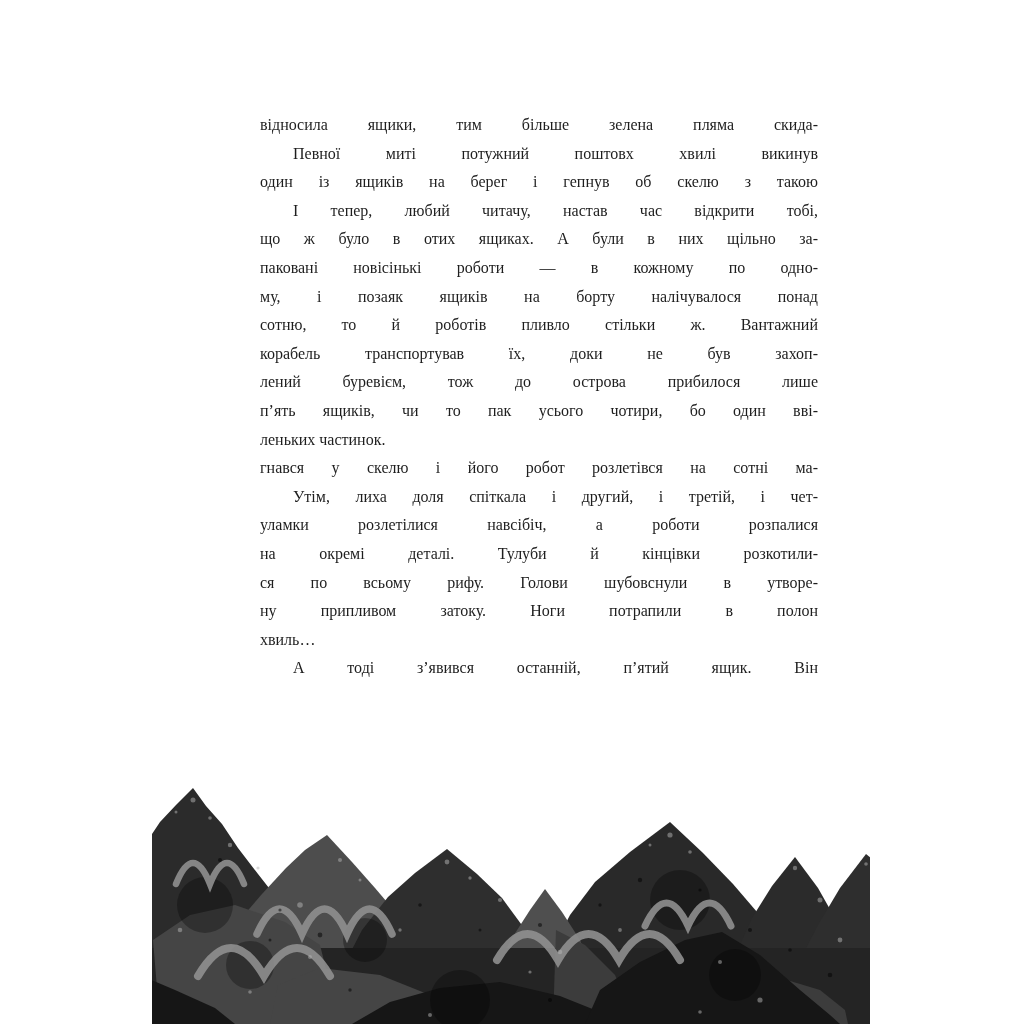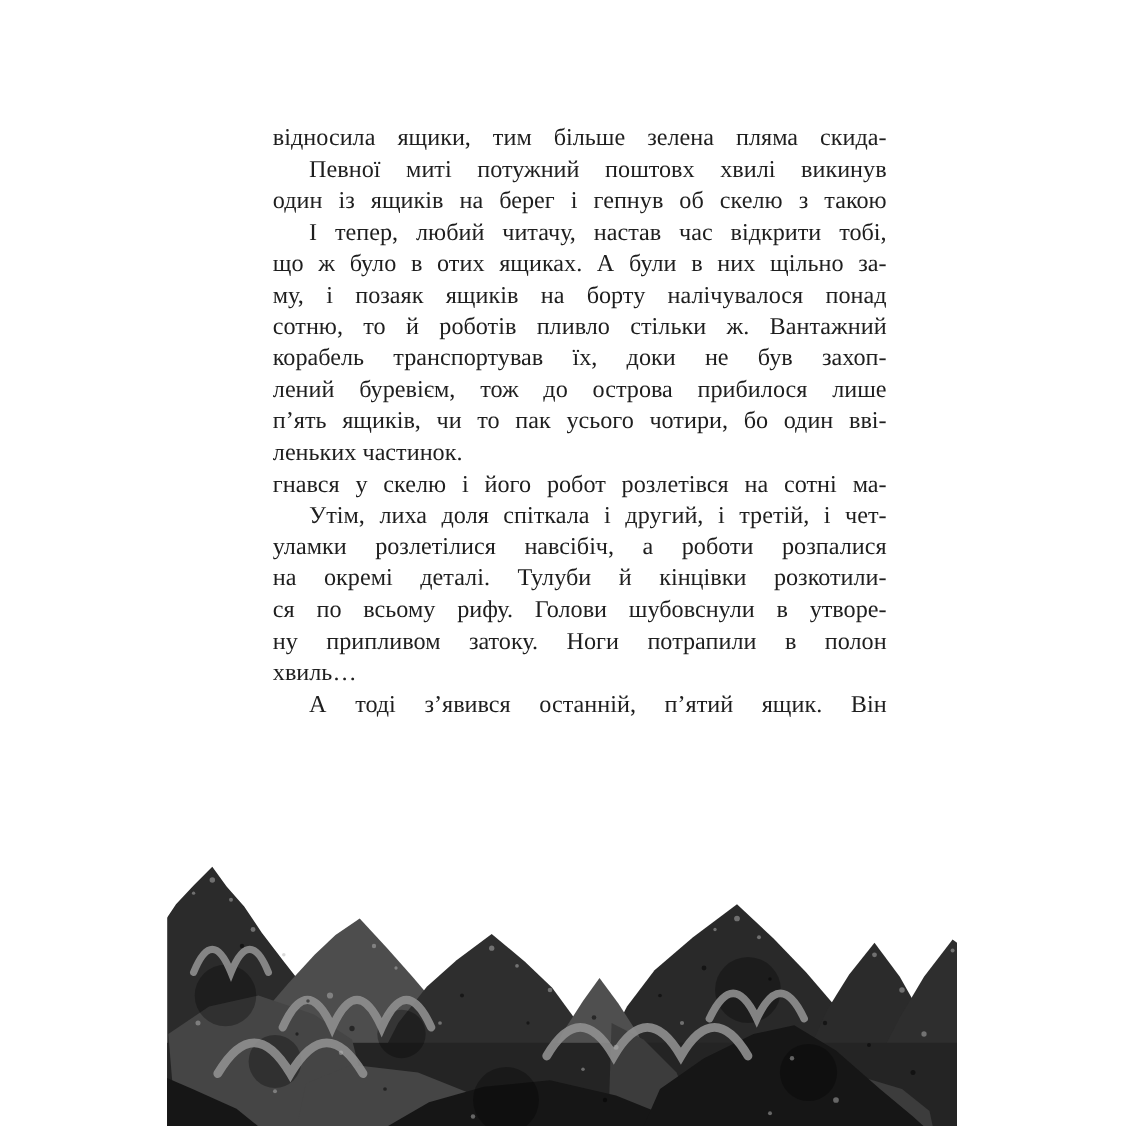--- a/index.html
+++ b/index.html
@@ -4,23 +4,23 @@
 <style>
   html,body{margin:0;padding:0;}
   body{
     width:1024px;height:1024px;
     background:var(--page-bg,#ffffff);
     position:relative;overflow:hidden;
     font-family:"Liberation Serif","DejaVu Serif",serif;
   }
   .page{position:absolute;inset:0;background:var(--page-bg,#ffffff);}
   .text-block{
-    position:absolute;left:248px;top:111px;width:558px;
+    position:absolute;left:260px;top:111px;width:558px;
     color:var(--ink,#1e1e1e);
-    font-size:22px;line-height:28.6px;
+    font-size:16px;line-height:28.6px;
     text-rendering:optimizeLegibility;
   }
   .line{
     text-align:justify;
     text-align-last:justify;
     white-space:normal;
   }
   .line.para-end{text-align-last:left;}
   .line.indent{text-indent:33px;}
   .illustration{position:absolute;left:0;top:0;width:1024px;height:1024px;pointer-events:none;}
@@ -42,20 +42,21 @@
 <body>
 
 <div class="page">
 
   <div class="text-block">
       <div class="line">відносила ящики, тим більше зелена пляма скида-</div>
       <div class="line indent">Певної миті потужний поштовх хвилі викинув</div>
       <div class="line">один із ящиків на берег і гепнув об скелю з такою</div>
       <div class="line indent">І тепер, любий читачу, настав час відкрити тобі,</div>
       <div class="line">що ж було в отих ящиках. А були в них щільно за-</div>
+      <div class="line">паковані новісінькі роботи — в кожному по одно-</div>
       <div class="line">му, і позаяк ящиків на борту налічувалося понад</div>
       <div class="line">сотню, то й роботів пливло стільки ж. Вантажний</div>
       <div class="line">корабель транспортував їх, доки не був захоп-</div>
       <div class="line">лений буревієм, тож до острова прибилося лише</div>
       <div class="line">п’ять ящиків, чи то пак усього чотири, бо один вві-</div>
       <div class="line para-end">леньких частинок.</div>
       <div class="line">гнався у скелю і його робот розлетівся на сотні ма-</div>
       <div class="line indent">Утім, лиха доля спіткала і другий, і третій, і чет-</div>
       <div class="line">уламки розлетілися навсібіч, а роботи розпалися</div>
       <div class="line">на окремі деталі. Тулуби й кінцівки розкотили-</div>

